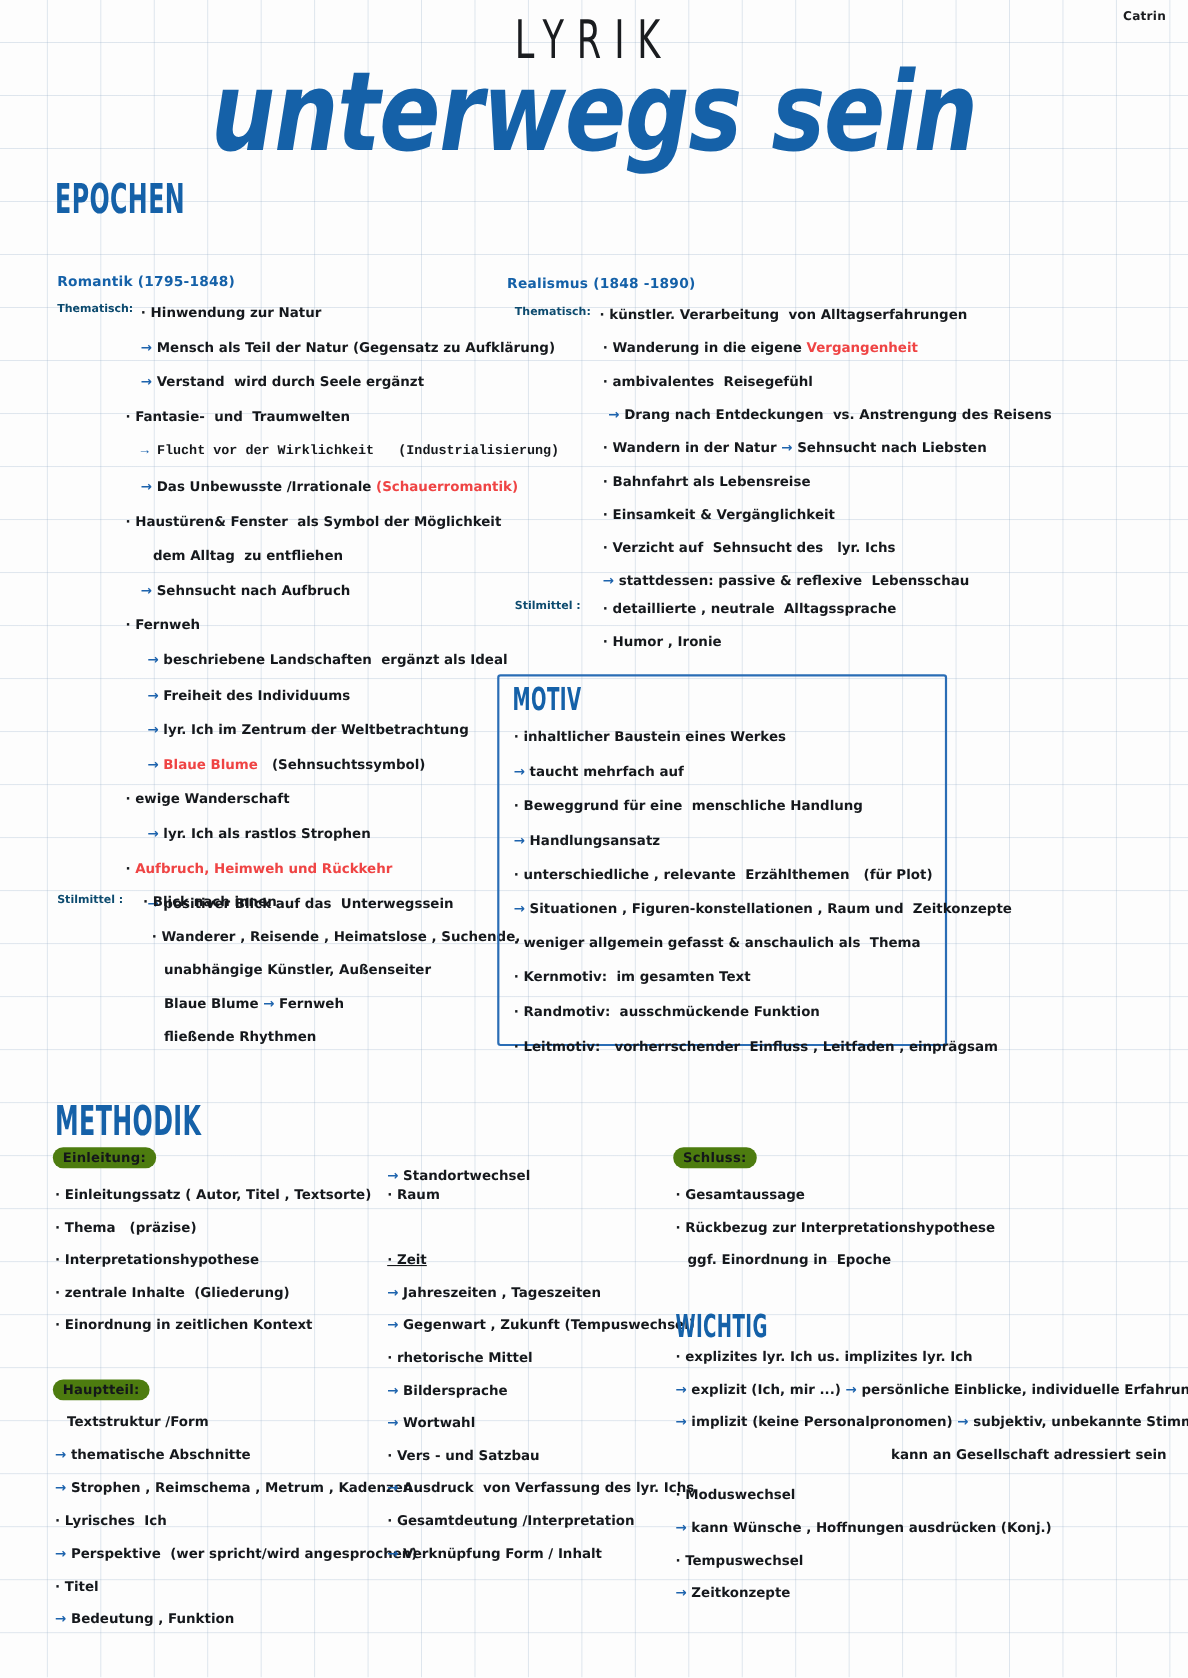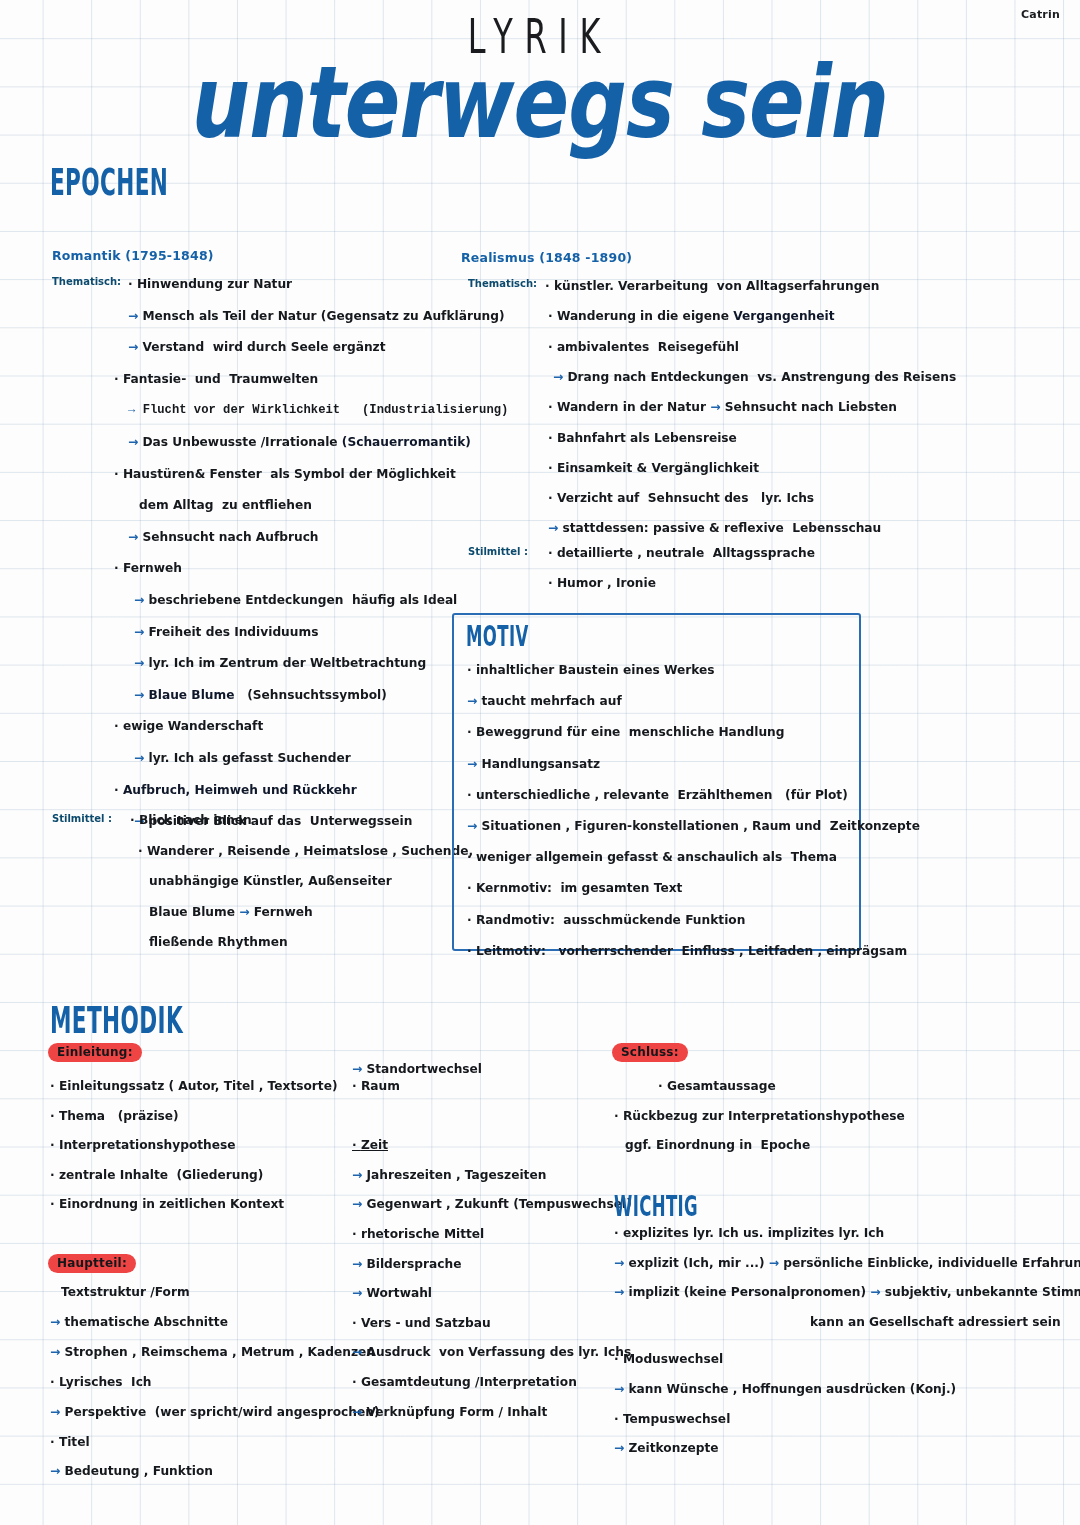--- a/index.html
+++ b/index.html
@@ -64,34 +64,34 @@
     position:absolute;color:#1561a8;
     font-size:12.5px;font-weight:700;letter-spacing:.2px;
   }
 
   .lbl{position:absolute;font-size:10px;font-weight:600;color:#0c4a6e;text-align:right;}
 
   
   .row{position:absolute;font-size:12.2px;font-weight:600;color:#15181c;white-space:pre;}
   .row .bl{color:#15181c;font-weight:700;}
   .row .ar{color:#1d63ad;font-weight:700;}
-  .hl2{color:#0f172a;}
+  .hl2{color:#ef4444;}
 
   
   .motiv-box{
     position:absolute;
     border:2.2px solid #2a6db5;
     border-radius:3px;
     background:transparent;
   }
 
   
   .pill{
     position:absolute;
-    background:#ef4444;
+    background:#4d7c0f;
     border-radius:11px;
     padding:2px 9px 3px 9px;
     font-size:12px;font-weight:700;color:#14171a;
     letter-spacing:.2px;
   }
 </style>
 </head>
 <body>
 
 <div id="grid"></div>
@@ -111,26 +111,26 @@
       <div class="row" style="left: 128px; top: 277px;"><span class="bl">·&nbsp;</span><span>Hinwendung zur Natur</span></div>
       <div class="row" style="left: 128px; top: 308.6px;"><span class="ar">→&nbsp;</span><span>Mensch als Teil der Natur (Gegensatz zu Aufklärung)</span></div>
       <div class="row" style="left: 128px; top: 340.2px;"><span class="ar">→&nbsp;</span><span>Verstand  wird durch Seele ergänzt</span></div>
       <div class="row" style="left: 114px; top: 371.8px;"><span class="bl">·&nbsp;</span><span>Fantasie-  und  Traumwelten</span></div>
       <div class="row" style="left: 128px; top: 403.4px; font-family: Liberation Mono, monospace;"><span class="ar">→&nbsp;</span><span>Flucht vor der Wirklichkeit   (Industrialisierung)</span></div>
       <div class="row" style="left: 128px; top: 435px;"><span class="ar">→&nbsp;</span><span>Das Unbewusste /Irrationale</span><span class="hl2"> (Schauerromantik)</span></div>
       <div class="row" style="left: 114px; top: 466.6px;"><span class="bl">·&nbsp;</span><span>Haustüren&amp; Fenster  als Symbol der Möglichkeit</span></div>
       <div class="row" style="left: 128px; top: 498.2px;"><span style="display:inline-block;width:11px"></span><span>dem Alltag  zu entfliehen</span></div>
       <div class="row" style="left: 128px; top: 529.8px;"><span class="ar">→&nbsp;</span><span>Sehnsucht nach Aufbruch</span></div>
       <div class="row" style="left: 114px; top: 561.4px;"><span class="bl">·&nbsp;</span><span>Fernweh</span></div>
-      <div class="row" style="left: 134px; top: 593px;"><span class="ar">→&nbsp;</span><span>beschriebene Entdeckungen  häufig als Ideal</span></div>
+      <div class="row" style="left: 134px; top: 593px;"><span class="ar">→&nbsp;</span><span>beschriebene Landschaften  ergänzt als Ideal</span></div>
       <div class="row" style="left: 134px; top: 624.6px;"><span class="ar">→&nbsp;</span><span>Freiheit des Individuums</span></div>
       <div class="row" style="left: 134px; top: 656.2px;"><span class="ar">→&nbsp;</span><span>lyr. Ich im Zentrum der Weltbetrachtung</span></div>
       <div class="row" style="left: 134px; top: 687.8px;"><span class="ar">→&nbsp;</span><span class="hl2">Blaue Blume</span><span>   (Sehnsuchtssymbol)</span></div>
       <div class="row" style="left: 114px; top: 719.4px;"><span class="bl">·&nbsp;</span><span>ewige Wanderschaft</span></div>
-      <div class="row" style="left: 134px; top: 751px;"><span class="ar">→&nbsp;</span><span>lyr. Ich als gefasst Suchender</span></div>
+      <div class="row" style="left: 134px; top: 751px;"><span class="ar">→&nbsp;</span><span>lyr. Ich als rastlos Strophen</span></div>
       <div class="row" style="left: 114px; top: 782.6px;"><span class="bl">·&nbsp;</span><span class="hl2">Aufbruch, Heimweh und Rückkehr</span></div>
       <div class="row" style="left: 134px; top: 814.2px;"><span class="ar">→&nbsp;</span><span>positiver Blick auf das  Unterwegssein</span></div>
     </div>
   <div class="lbl" style="left:52px;top:813px;">Stilmittel :</div>
   <div id="romantik-stilmittel">
       <div class="row" style="left: 130px; top: 813px;"><span class="bl">·&nbsp;</span><span>Blick nach innen</span></div>
       <div class="row" style="left: 138px; top: 843.5px;"><span class="bl">·&nbsp;</span><span>Wanderer , Reisende , Heimatslose , Suchende,</span></div>
       <div class="row" style="left: 138px; top: 874px;"><span style="display:inline-block;width:11px"></span><span>unabhängige Künstler, Außenseiter</span></div>
       <div class="row" style="left: 138px; top: 904.5px;"><span style="display:inline-block;width:11px"></span><span>Blaue Blume</span><span class="ar"> → </span><span>Fernweh</span></div>
       <div class="row" style="left: 138px; top: 935px;"><span style="display:inline-block;width:11px"></span><span>fließende Rhythmen</span></div>
@@ -202,21 +202,21 @@
       <div class="row" style="left: 352px; top: 1256.6px;"><span class="ar">→&nbsp;</span><span>Bildersprache</span></div>
       <div class="row" style="left: 352px; top: 1286.2px;"><span class="ar">→&nbsp;</span><span>Wortwahl</span></div>
       <div class="row" style="left: 352px; top: 1315.8px;"><span class="bl">·&nbsp;</span><span>Vers - und Satzbau</span></div>
       <div class="row" style="left: 352px; top: 1345.4px;"><span class="ar">→&nbsp;</span><span>Ausdruck  von Verfassung des lyr. Ichs</span></div>
       <div class="row" style="left: 352px; top: 1375px;"><span class="bl">·&nbsp;</span><span>Gesamtdeutung /Interpretation</span></div>
       <div class="row" style="left: 352px; top: 1404.6px;"><span class="ar">→&nbsp;</span><span>Verknüpfung Form / Inhalt</span></div>
     </div>
 
   <div class="pill" style="left:612px;top:1043px;">Schluss:</div>
   <div id="methodik-schluss">
-      <div class="row" style="left: 614px; top: 1079px; margin-left: 44px;"><span class="bl">·&nbsp;</span><span>Gesamtaussage</span></div>
+      <div class="row" style="left: 614px; top: 1079px;"><span class="bl">·&nbsp;</span><span>Gesamtaussage</span></div>
       <div class="row" style="left: 614px; top: 1108.6px;"><span class="bl">·&nbsp;</span><span>Rückbezug zur Interpretationshypothese</span></div>
       <div class="row" style="left: 614px; top: 1138.2px;"><span style="display:inline-block;width:11px"></span><span>ggf. Einordnung in  Epoche</span></div>
     </div>
 
   <div class="sec-head sm" style="left:614px;top:1190px;">WICHTIG</div>
   <div id="wichtig-list">
       <div class="row" style="left: 614px; top: 1226px;"><span class="bl">·&nbsp;</span><span>explizites lyr. Ich us. implizites lyr. Ich</span></div>
       <div class="row" style="left: 614px; top: 1255.6px;"><span class="ar">→&nbsp;</span><span>explizit (Ich, mir ...)</span><span class="ar"> → </span><span>persönliche Einblicke, individuelle Erfahrung</span></div>
       <div class="row" style="left: 614px; top: 1285.2px;"><span class="ar">→&nbsp;</span><span>implizit (keine Personalpronomen)</span><span class="ar"> → </span><span>subjektiv, unbekannte Stimme, Weisheit ,</span></div>
       <div class="row" style="left: 614px; top: 1314.8px;"><span style="display:inline-block;width:196px"></span><span>kann an Gesellschaft adressiert sein</span></div>

